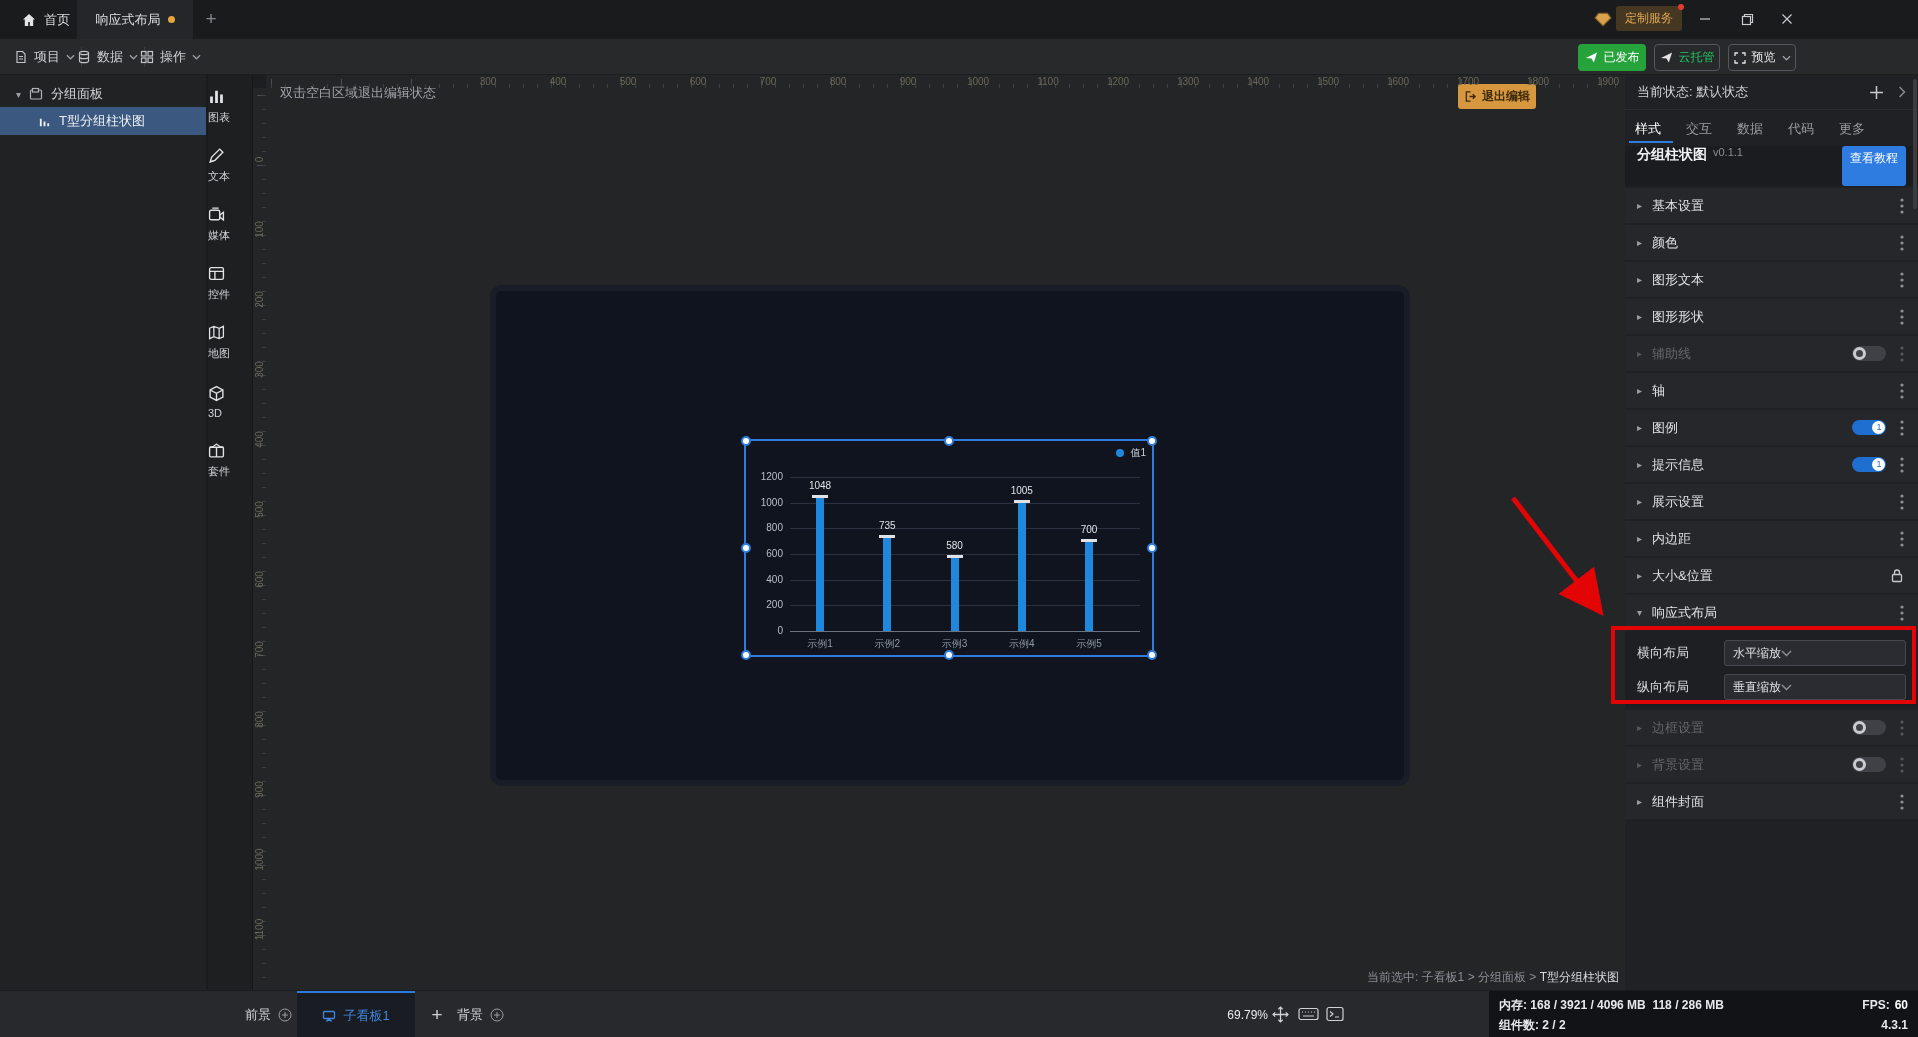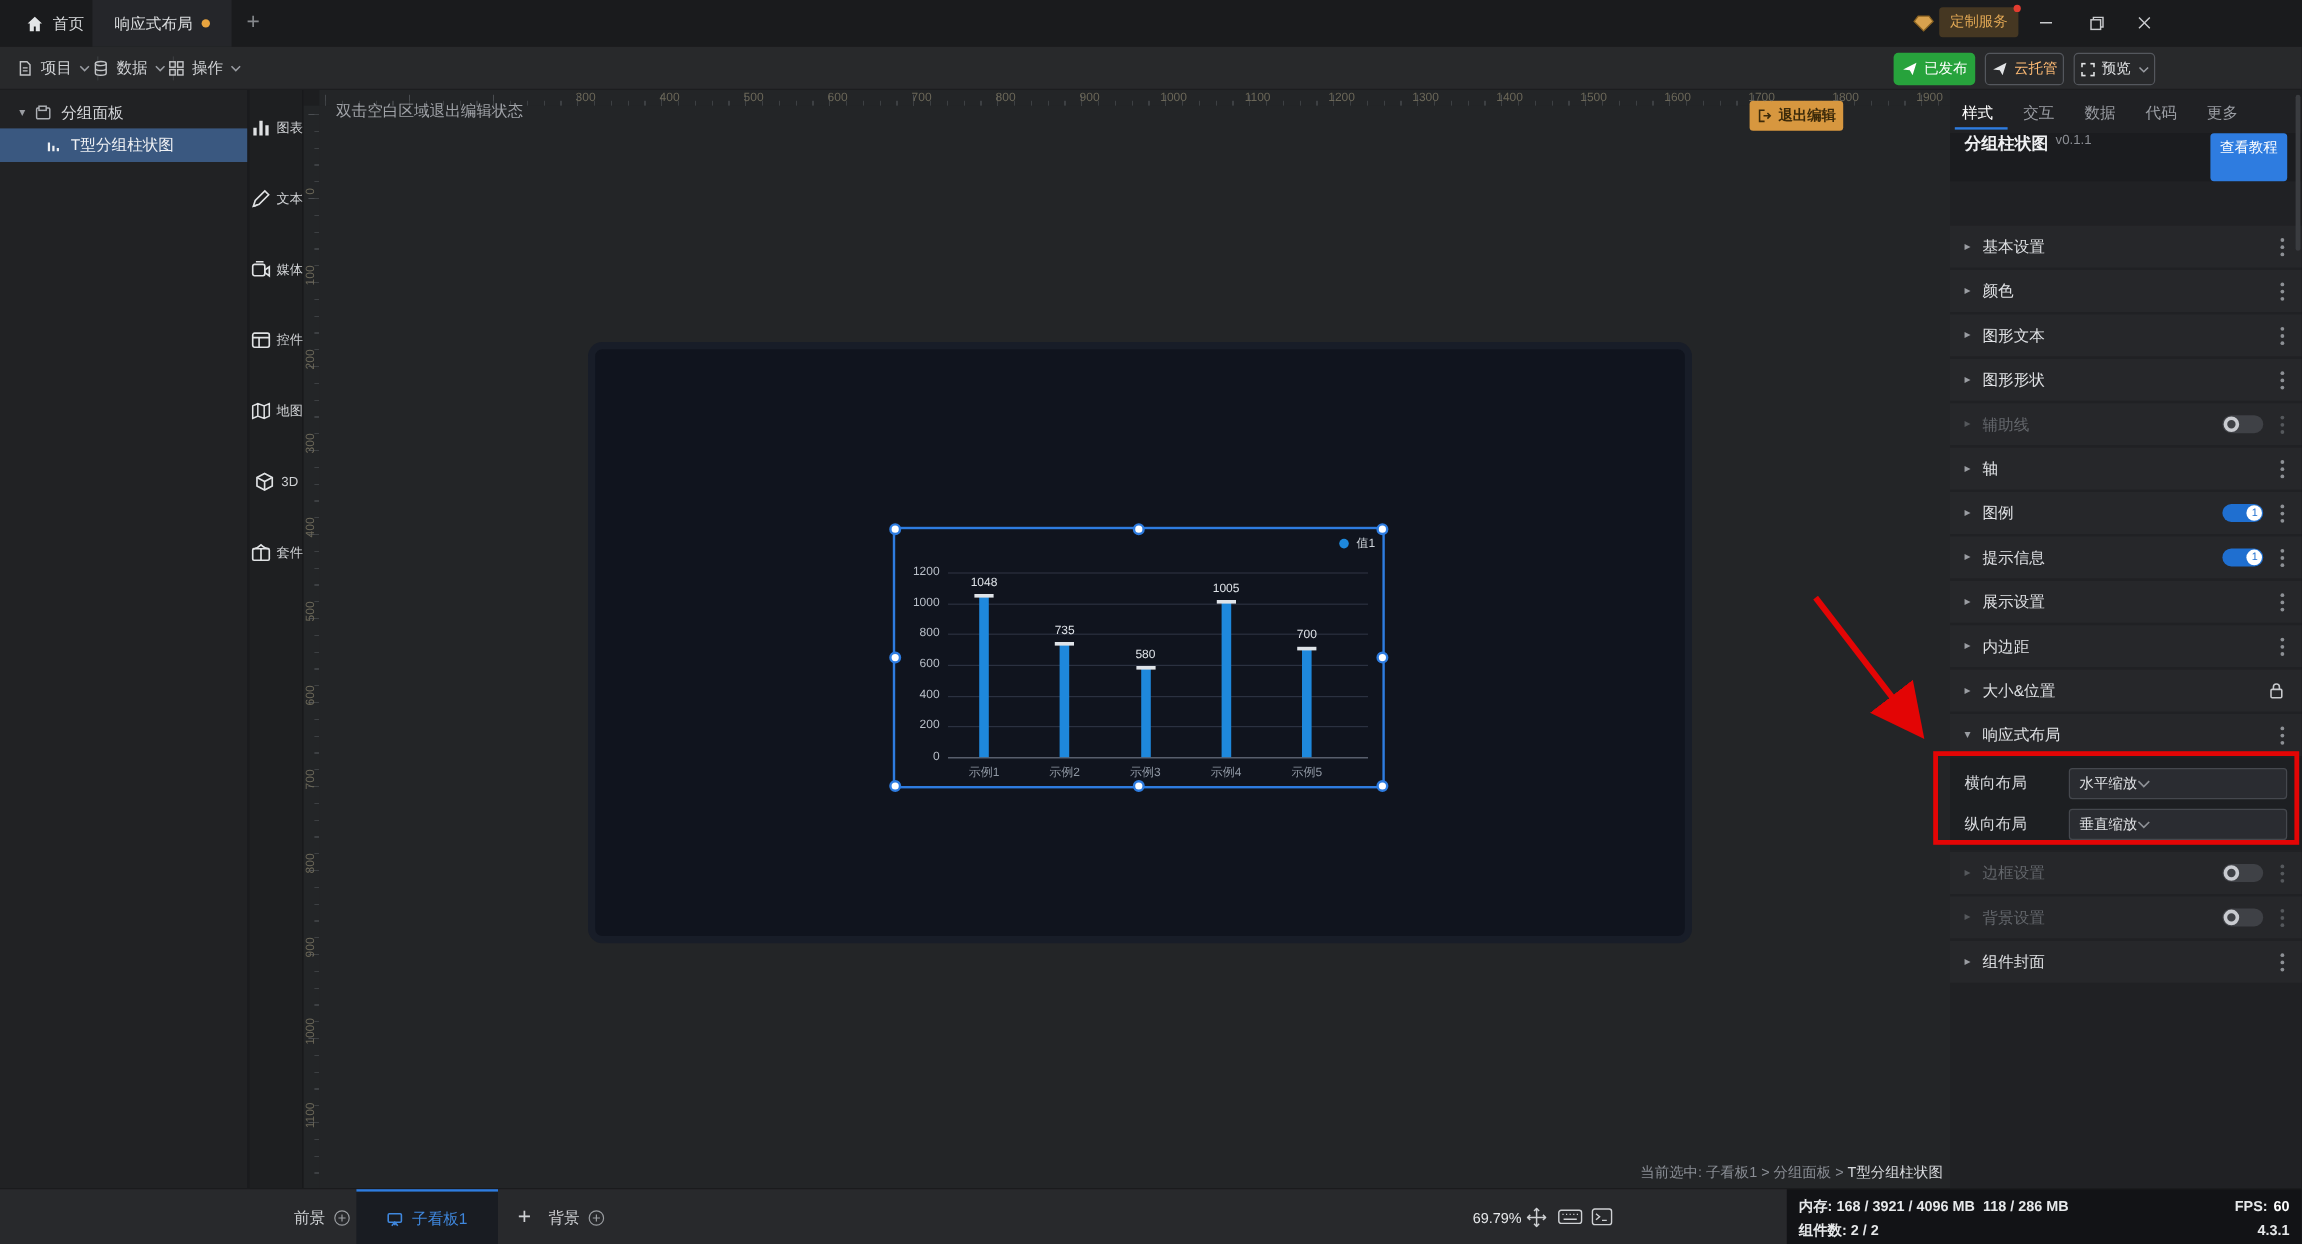--- a/index.html
+++ b/index.html
@@ -17,34 +17,34 @@
   #custom-badge { background:#453722; color:#dfa654; font-size:12px; padding:4px 9px; border-radius:3px; position:relative; }
   #custom-badge::after { content:""; position:absolute; right:-2px; top:-2px; width:6px; height:6px; border-radius:50%; background:#e23c30; }
   .win-btn { position:absolute; top:8px; width:26px; height:22px; display:flex; align-items:center; justify-content:center; color:#c9cbce; }
 
   
   #menubar { position:absolute; left:0; top:39px; width:1918px; height:36px; background:#28292b; border-bottom:1px solid #1c1d1f; }
   .menu-item { position:absolute; top:0; height:36px; display:flex; align-items:center; gap:6px; font-size:13px; color:#cfd1d4; }
   .menu-sep { position:absolute; top:8px; width:1px; height:20px; background:#3b3d40; }
   .mb-btn { position:absolute; top:5px; height:27px; border-radius:4px; display:flex; align-items:center; justify-content:center; gap:6px; font-size:12px; }
   #btn-published { left:1578px; width:68px; background:#27a33c; color:#fff; }
-  #btn-cloud { left:1654px; width:66px; border:1px solid #54575d; color:#fdba74; }
+  #btn-cloud { left:1654px; width:66px; border:1px solid #54575d; color:#22c55e; }
   #btn-preview { left:1728px; width:68px; border:1px solid #54575d; color:#e2e4e6; }
 
   
   #left-panel { position:absolute; left:0; top:75px; width:207px; height:915px; background:#212224; border-right:1px solid #1a1b1d; }
   #lp-header { height:40px; background:#28292c; display:flex; align-items:center; padding:0 14px; gap:9px; font-size:13px; color:#e3e5e7; font-weight:bold; }
   #lp-search { margin-left:auto; color:#b9bbbe; }
   .tree-row1 { height:26px; display:flex; align-items:center; gap:8px; padding:0 0 0 16px; font-size:13px; color:#d4d6d9; margin-top:6px; }
   .tree-row2 { height:28px; display:flex; align-items:center; gap:8px; padding-left:38px; font-size:13px; color:#eef0f3; background:#3a5880; }
   .caret-txt { font-size:10px; color:#9a9da2; }
 
   
   #toolbox { position:absolute; left:208px; top:75px; width:45px; height:915px; background:#1e1f21; border-right:1px solid #161718; }
-  .tool-item { width:45px; height:59px; display:flex; align-items:center; justify-content:center; gap:5px; color:#cfd1d4; font-size:11px; padding-top:4px; }
+  .tool-item { width:45px; height:59px; display:flex; flex-direction:column; justify-content:center; gap:5px; color:#cfd1d4; font-size:11px; padding-top:4px; }
   .tool-item svg { color:#e0e2e4; }
 
   
   #canvas { position:absolute; left:253px; top:75px; width:1372px; height:915px; background:#232527; overflow:hidden; }
   #ruler-corner { position:absolute; left:0; top:0; width:13px; height:13px; background:#1d1e20; }
   #hruler { position:absolute; left:13px; top:0; width:1359px; height:13px;
     background: repeating-linear-gradient(90deg,#3d4043 0 1px,transparent 1px 14px) 5px 9px / 100% 4px no-repeat padding-box,
                 repeating-linear-gradient(90deg,#4a4d51 0 1px,transparent 1px 70px) 5px 4px / 100% 9px no-repeat padding-box, #232527; }
   #vruler { position:absolute; left:0; top:13px; width:13px; height:902px;
     background: repeating-linear-gradient(180deg,#3d4043 0 1px,transparent 1px 14px) 9px 7px / 4px 100% no-repeat padding-box,
@@ -400,20 +400,30 @@
     <div class="rnum v" style="left: -6px; top: 429px; width: 24px; text-align: center;">500</div>
     <div class="rnum v" style="left: -6px; top: 499px; width: 24px; text-align: center;">600</div>
     <div class="rnum v" style="left: -6px; top: 569px; width: 24px; text-align: center;">700</div>
     <div class="rnum v" style="left: -6px; top: 639px; width: 24px; text-align: center;">800</div>
     <div class="rnum v" style="left: -6px; top: 709px; width: 24px; text-align: center;">900</div>
     <div class="rnum v" style="left: -6px; top: 779px; width: 24px; text-align: center;">1000</div>
     <div class="rnum v" style="left: -6px; top: 849px; width: 24px; text-align: center;">1100</div>
   </div>
 
 <div id="right-panel">
+  <div id="rp-state">
+    <span>当前状态: 默认状态</span>
+    <span class="grow"></span>
+    <svg width="15" height="15" viewBox="0 0 14 14" style="color:#c8cacd">
+        <path d="M7 1v12M1 7h12" stroke="currentColor" stroke-width="1.4"></path>
+      </svg>
+    <svg width="8" height="12" viewBox="0 0 8 12" style="margin-left:14px;color:#8a8d92">
+        <path d="M1.5 1l5 5-5 5" fill="none" stroke="currentColor" stroke-width="1.4"></path>
+      </svg>
+  </div>
   <div id="rp-tabs">
       <div id="tab-underline"></div>
       <span class="rp-tab active">样式</span>
       <span class="rp-tab">交互</span>
       <span class="rp-tab">数据</span>
       <span class="rp-tab">代码</span>
       <span class="rp-tab">更多</span>
     </div>
   <div id="rp-comp">
     <span id="rp-comp-name">分组柱状图</span>

